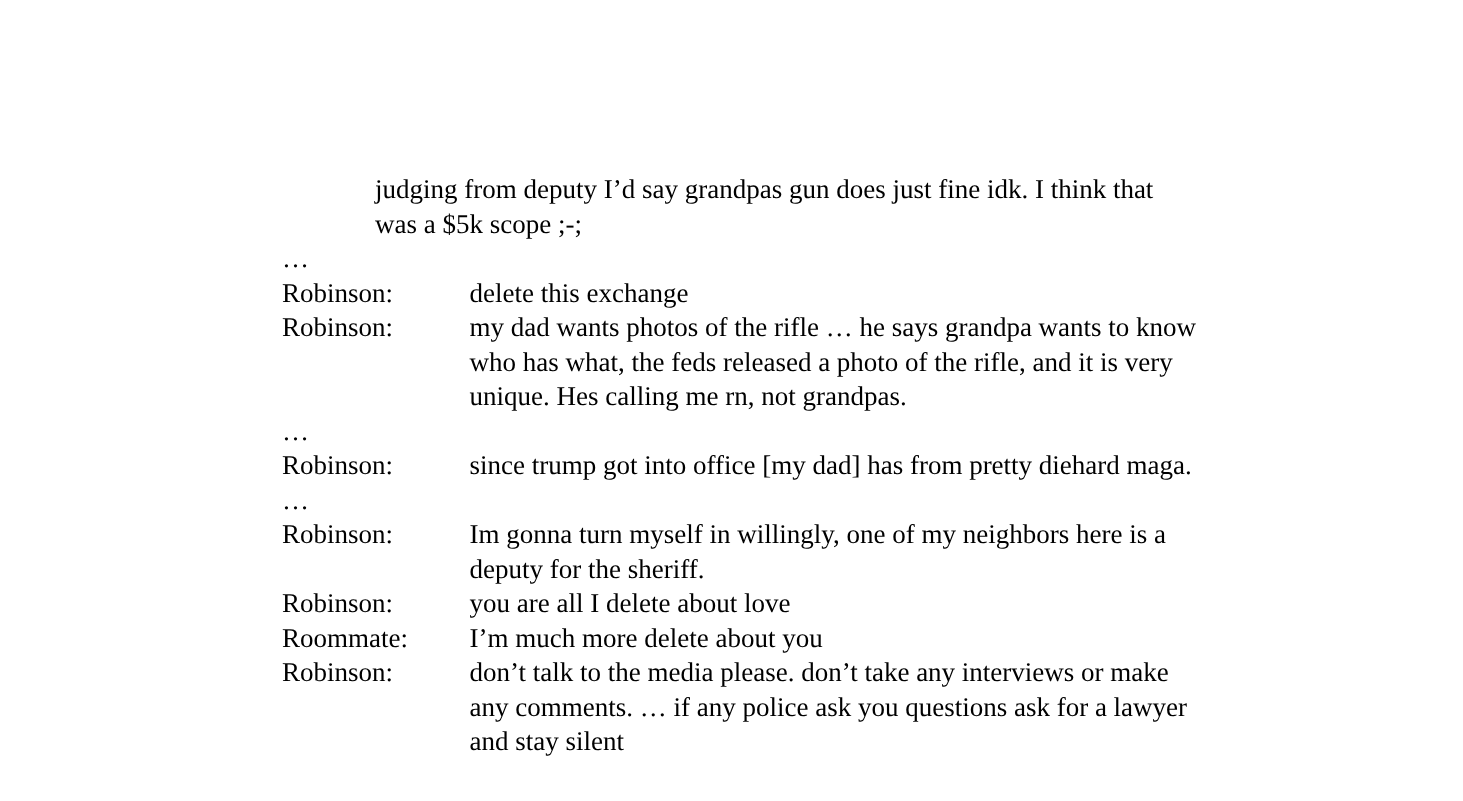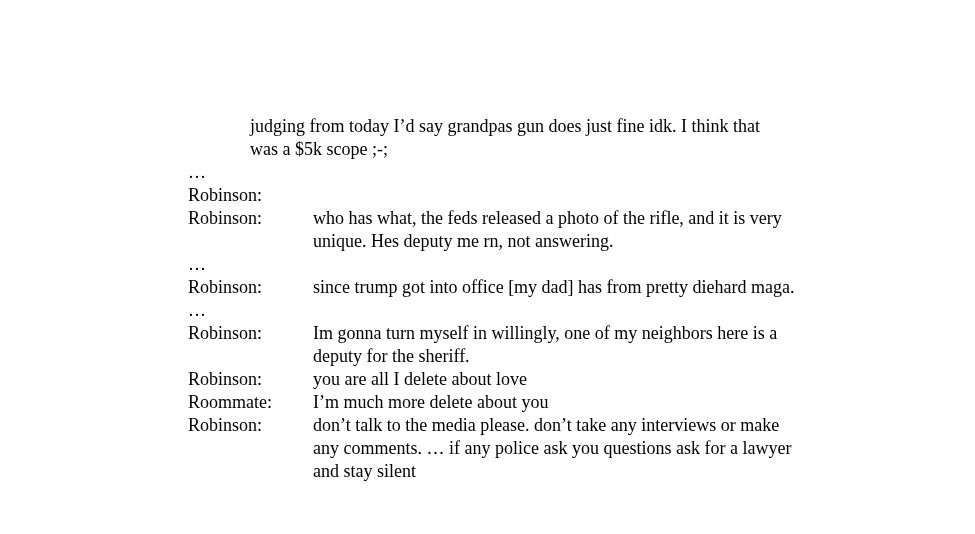--- a/index.html
+++ b/index.html
@@ -38,39 +38,43 @@
   .row.continuation .lines { margin-left: 62px; }
   .row.ellipsis .speaker { flex: 0 0 auto; width: auto; }
 </style>
 </head>
 <body style="background: rgb(255, 255, 255); color: rgb(0, 0, 0);">
 
 <div class="transcript">
   <div class="row continuation">
 
     <div class="lines">
-        <div class="line">judging from today I’d say grandpas gun does just fine idk. I think that</div>
+        <div class="line">judging from deputy I’d say grandpas gun does just fine idk. I think that</div>
         <div class="line">was a $5k scope ;-;</div>
       </div>
   </div>
 
   <div class="row ellipsis">
     <div class="speaker">…</div>
     <div class="lines"></div>
   </div>
 
   <div class="row message">
     <div class="speaker">Robinson:</div>
+    <div class="lines">
+        <div class="line">delete this exchange</div>
+      </div>
   </div>
 
   <div class="row message">
     <div class="speaker">Robinson:</div>
     <div class="lines">
+        <div class="line">my dad wants photos of the rifle … he says grandpa wants to know</div>
         <div class="line">who has what, the feds released a photo of the rifle, and it is very</div>
-        <div class="line">unique. Hes deputy me rn, not answering.</div>
+        <div class="line">unique. Hes calling me rn, not grandpas.</div>
       </div>
   </div>
 
   <div class="row ellipsis">
     <div class="speaker">…</div>
     <div class="lines"></div>
   </div>
 
   <div class="row message">
     <div class="speaker">Robinson:</div>

